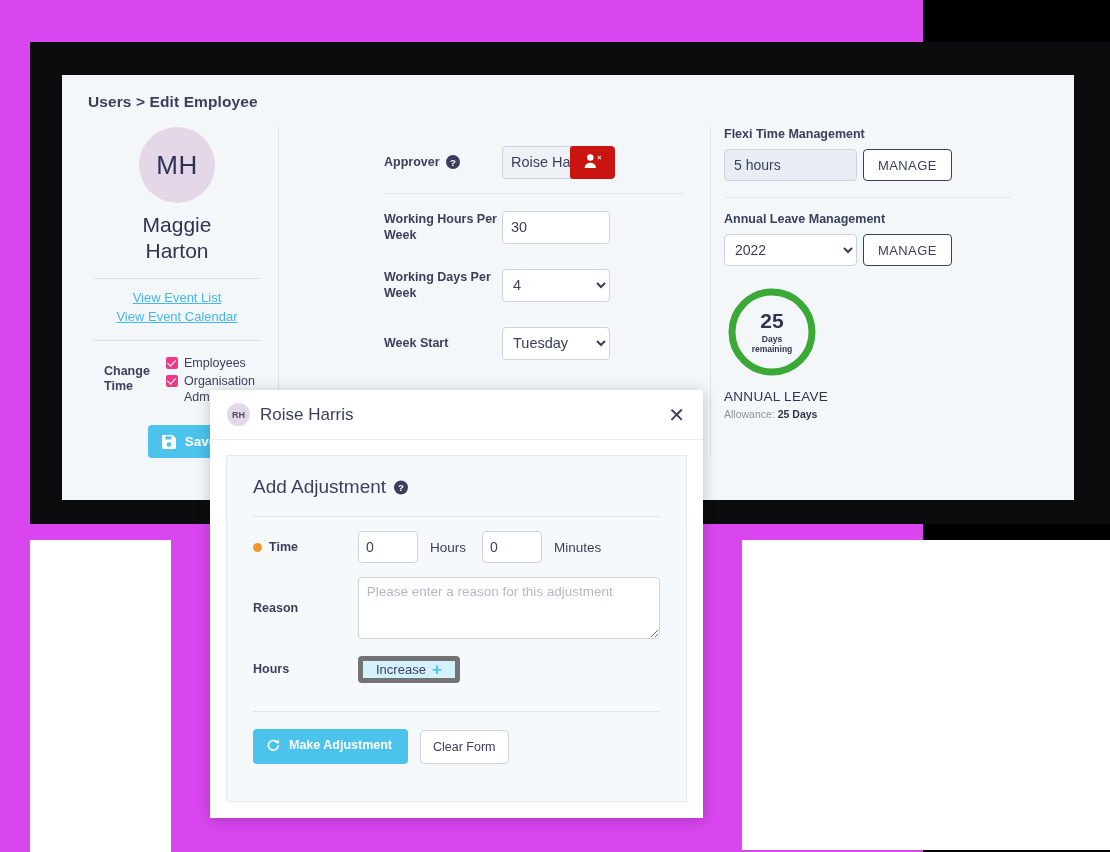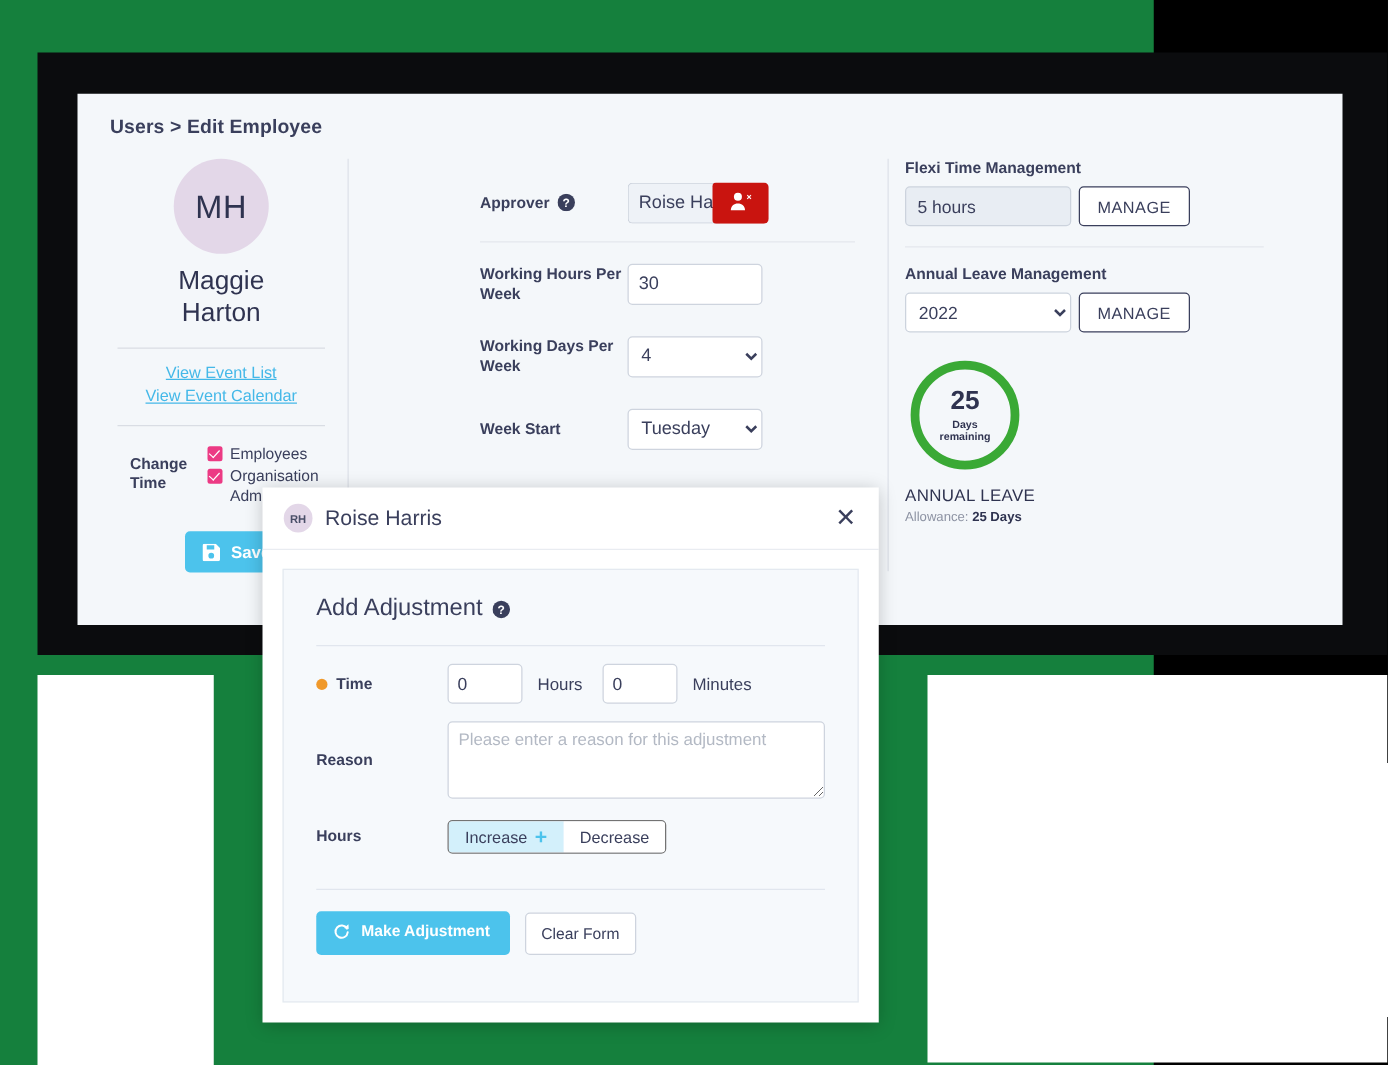--- a/index.html
+++ b/index.html
@@ -10,21 +10,21 @@
     overflow: hidden;
     background: #000000;
     font-family: "Liberation Sans", sans-serif;
     -webkit-font-smoothing: antialiased;
   }
 
   #stage {
     position: relative;
     width: 923px;
     height: 852px;
-    background: #15803d;
+    background: #d946ef;
   }
 
   
   .dark-panel {
     position: absolute;
     left: 30px;
     top: 42px;
     width: 1080px;
     height: 482px;
     background: #0b0c0e;
@@ -520,24 +520,25 @@
     color: #3a3f5c;
     padding: 6px 8px;
     font-family: "Liberation Sans", sans-serif;
     resize: both;
     outline: none;
   }
   .reason-ta::placeholder { color: #b3b9c4; }
 
   .toggle {
     display: flex;
-    border: 1px solid #737373;
+    border: 5px solid #737373;
     border-radius: 4px;
     overflow: hidden;
     height: 27px;
+    flex-direction: column;
   }
   .tg-btn {
     padding: 0 13px;
     display: flex;
     align-items: center;
     gap: 6px;
     font-size: 13px;
     color: #3a3f5c;
     background: #fff;
     border: none;

